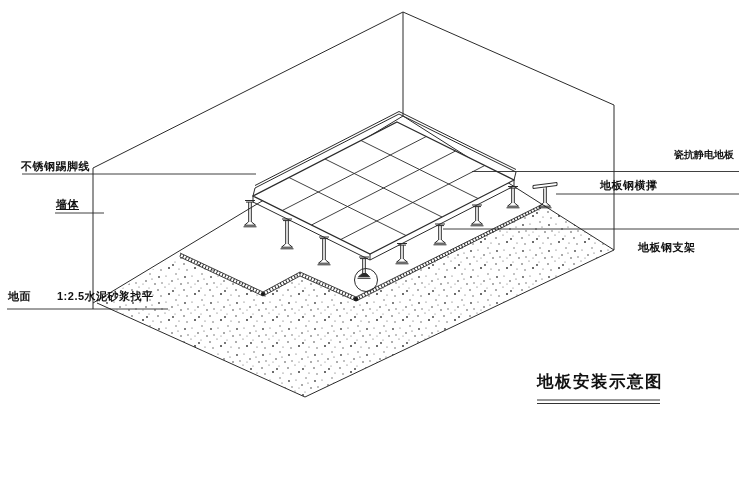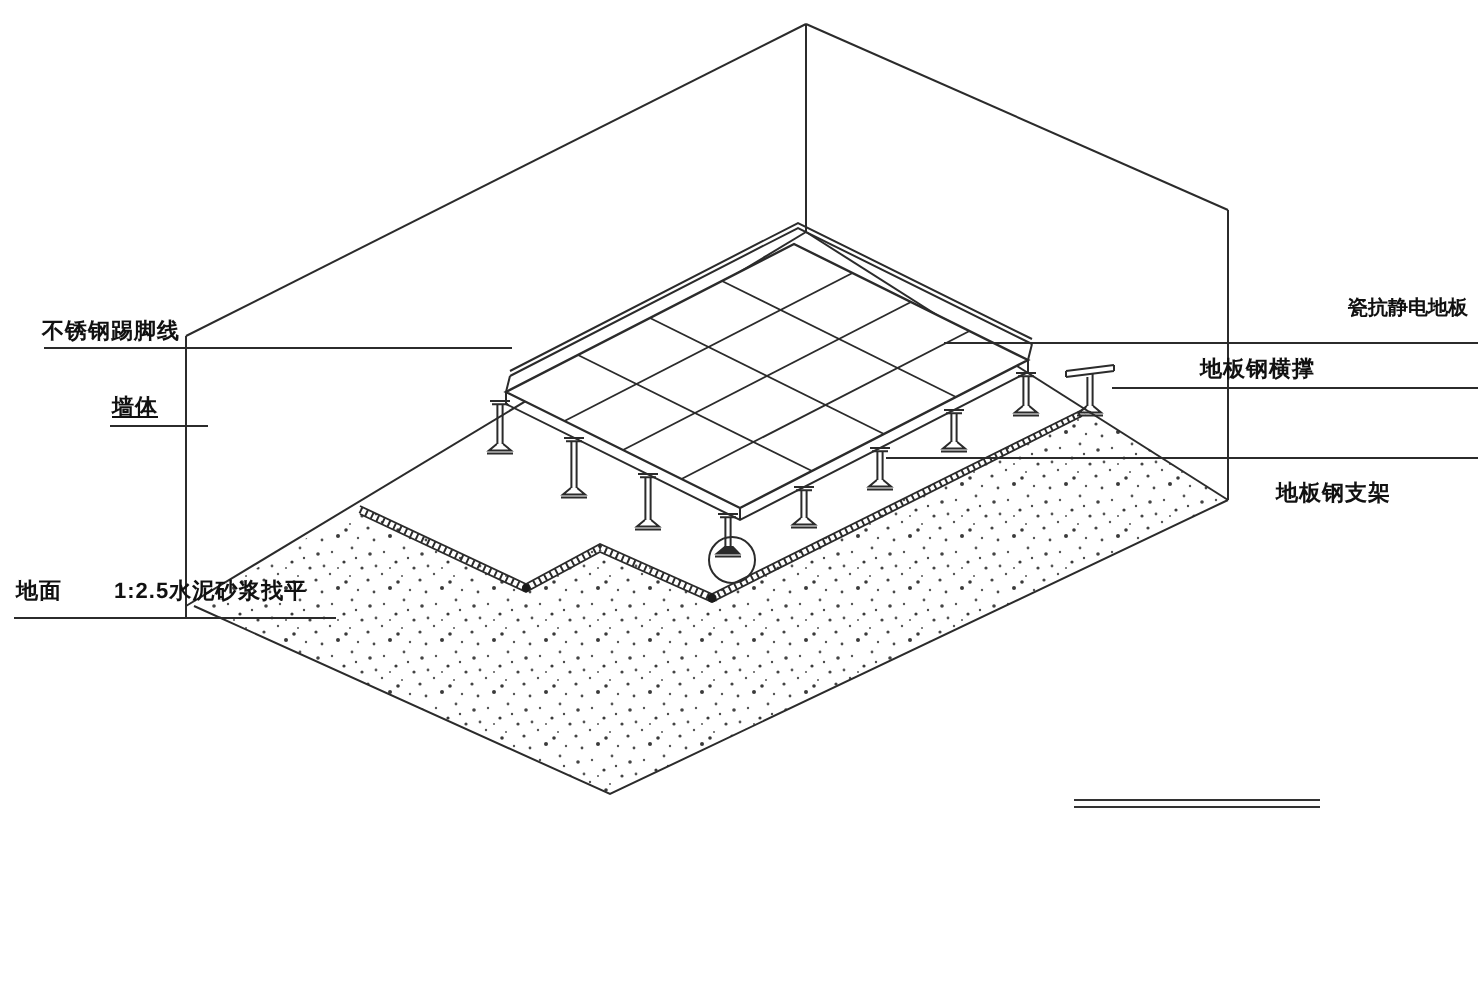--- a/index.html
+++ b/index.html
@@ -126,14 +126,15 @@
   <div class="label" style="left:8px;top:291px;">地面</div>
 
   <div class="label" style="left:57px;top:291px;">1:2.5水泥砂浆找平</div>
 
   <div class="label small" style="left:674px;top:150px;">瓷抗静电地板</div>
 
   <div class="label" style="left:600px;top:180px;">地板钢横撑</div>
 
   <div class="label" style="left:638px;top:215px;margin-top:27px;">地板钢支架</div>
 
+  <div class="title" style="left:537px;top:372px;">地板安装示意图</div>
 
 </div>
 
 </body></html>

